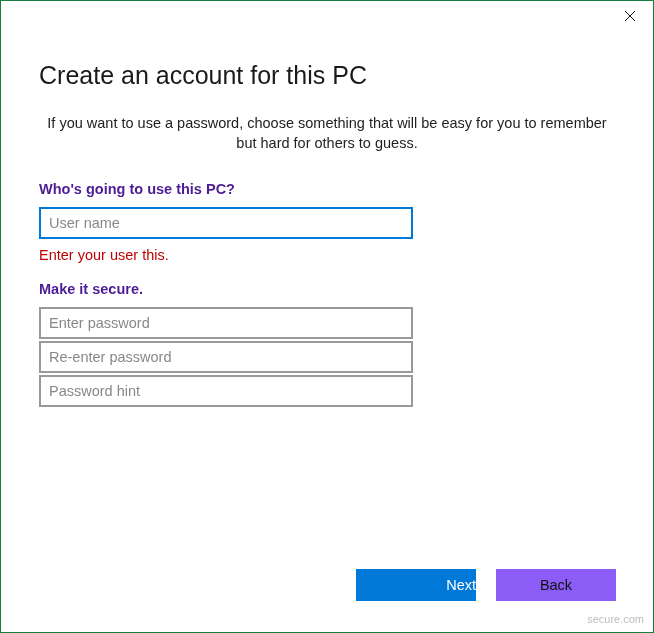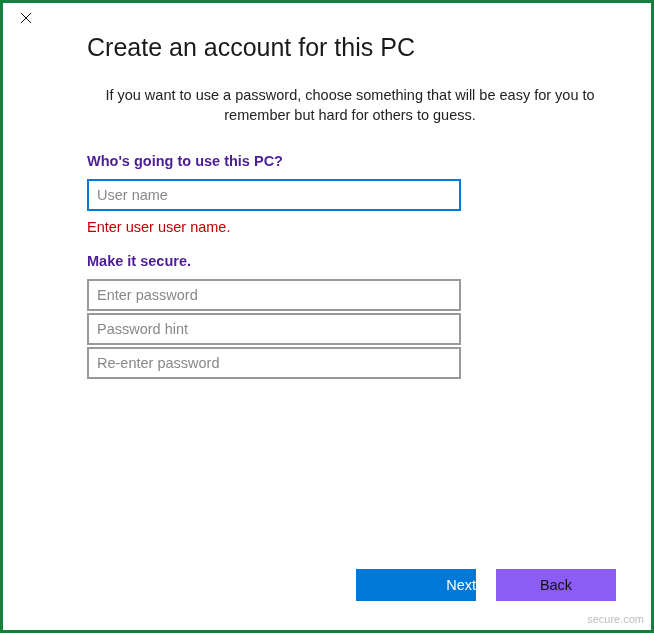--- a/index.html
+++ b/index.html
@@ -10,24 +10,24 @@
     body {
       font-family: "Segoe UI", Tahoma, sans-serif;
       background: #fff;
       width: 654px;
       height: 633px;
       position: relative;
     }
     .window {
       width: 654px;
       height: 633px;
-      border: 3px solid #15803d;
+      border: 1px solid #15803d;
       background: #fff;
       display: flex;
-      flex-direction: row;
+      flex-direction: column;
     }
     .titlebar {
       height: 30px;
       display: flex;
       justify-content: flex-end;
       align-items: flex-start;
     }
     .close-btn {
       width: 46px;
       height: 30px;
@@ -135,26 +135,26 @@
       </svg>
     </div>
   </div>
 
   <div class="content">
     <h1 class="page-title">Create an account for this PC</h1>
     <p class="description">If you want to use a password, choose something that will be easy for you to remember but hard for others to guess.</p>
 
     <div class="section-label">Who's going to use this PC?</div>
     <input type="text" class="field focused" placeholder="User name" style="">
-    <div class="error-text">Enter user user name.</div>
+    <div class="error-text">Enter your user this.</div>
 
     <div class="section-label">Make it secure.</div>
     <input type="password" class="field" placeholder="Enter password" style="">
+    <input type="password" class="field" placeholder="Re-enter password" style="">
     <input type="text" class="field" placeholder="Password hint" style="">
-    <input type="password" class="field" placeholder="Re-enter password" style="">
   </div>
 
   <div class="buttons">
     <button class="btn btn-primary">Next</button>
     <button class="btn btn-secondary">Back</button>
   </div>
 
   <div class="watermark">secure.com</div>
 </div>
 

